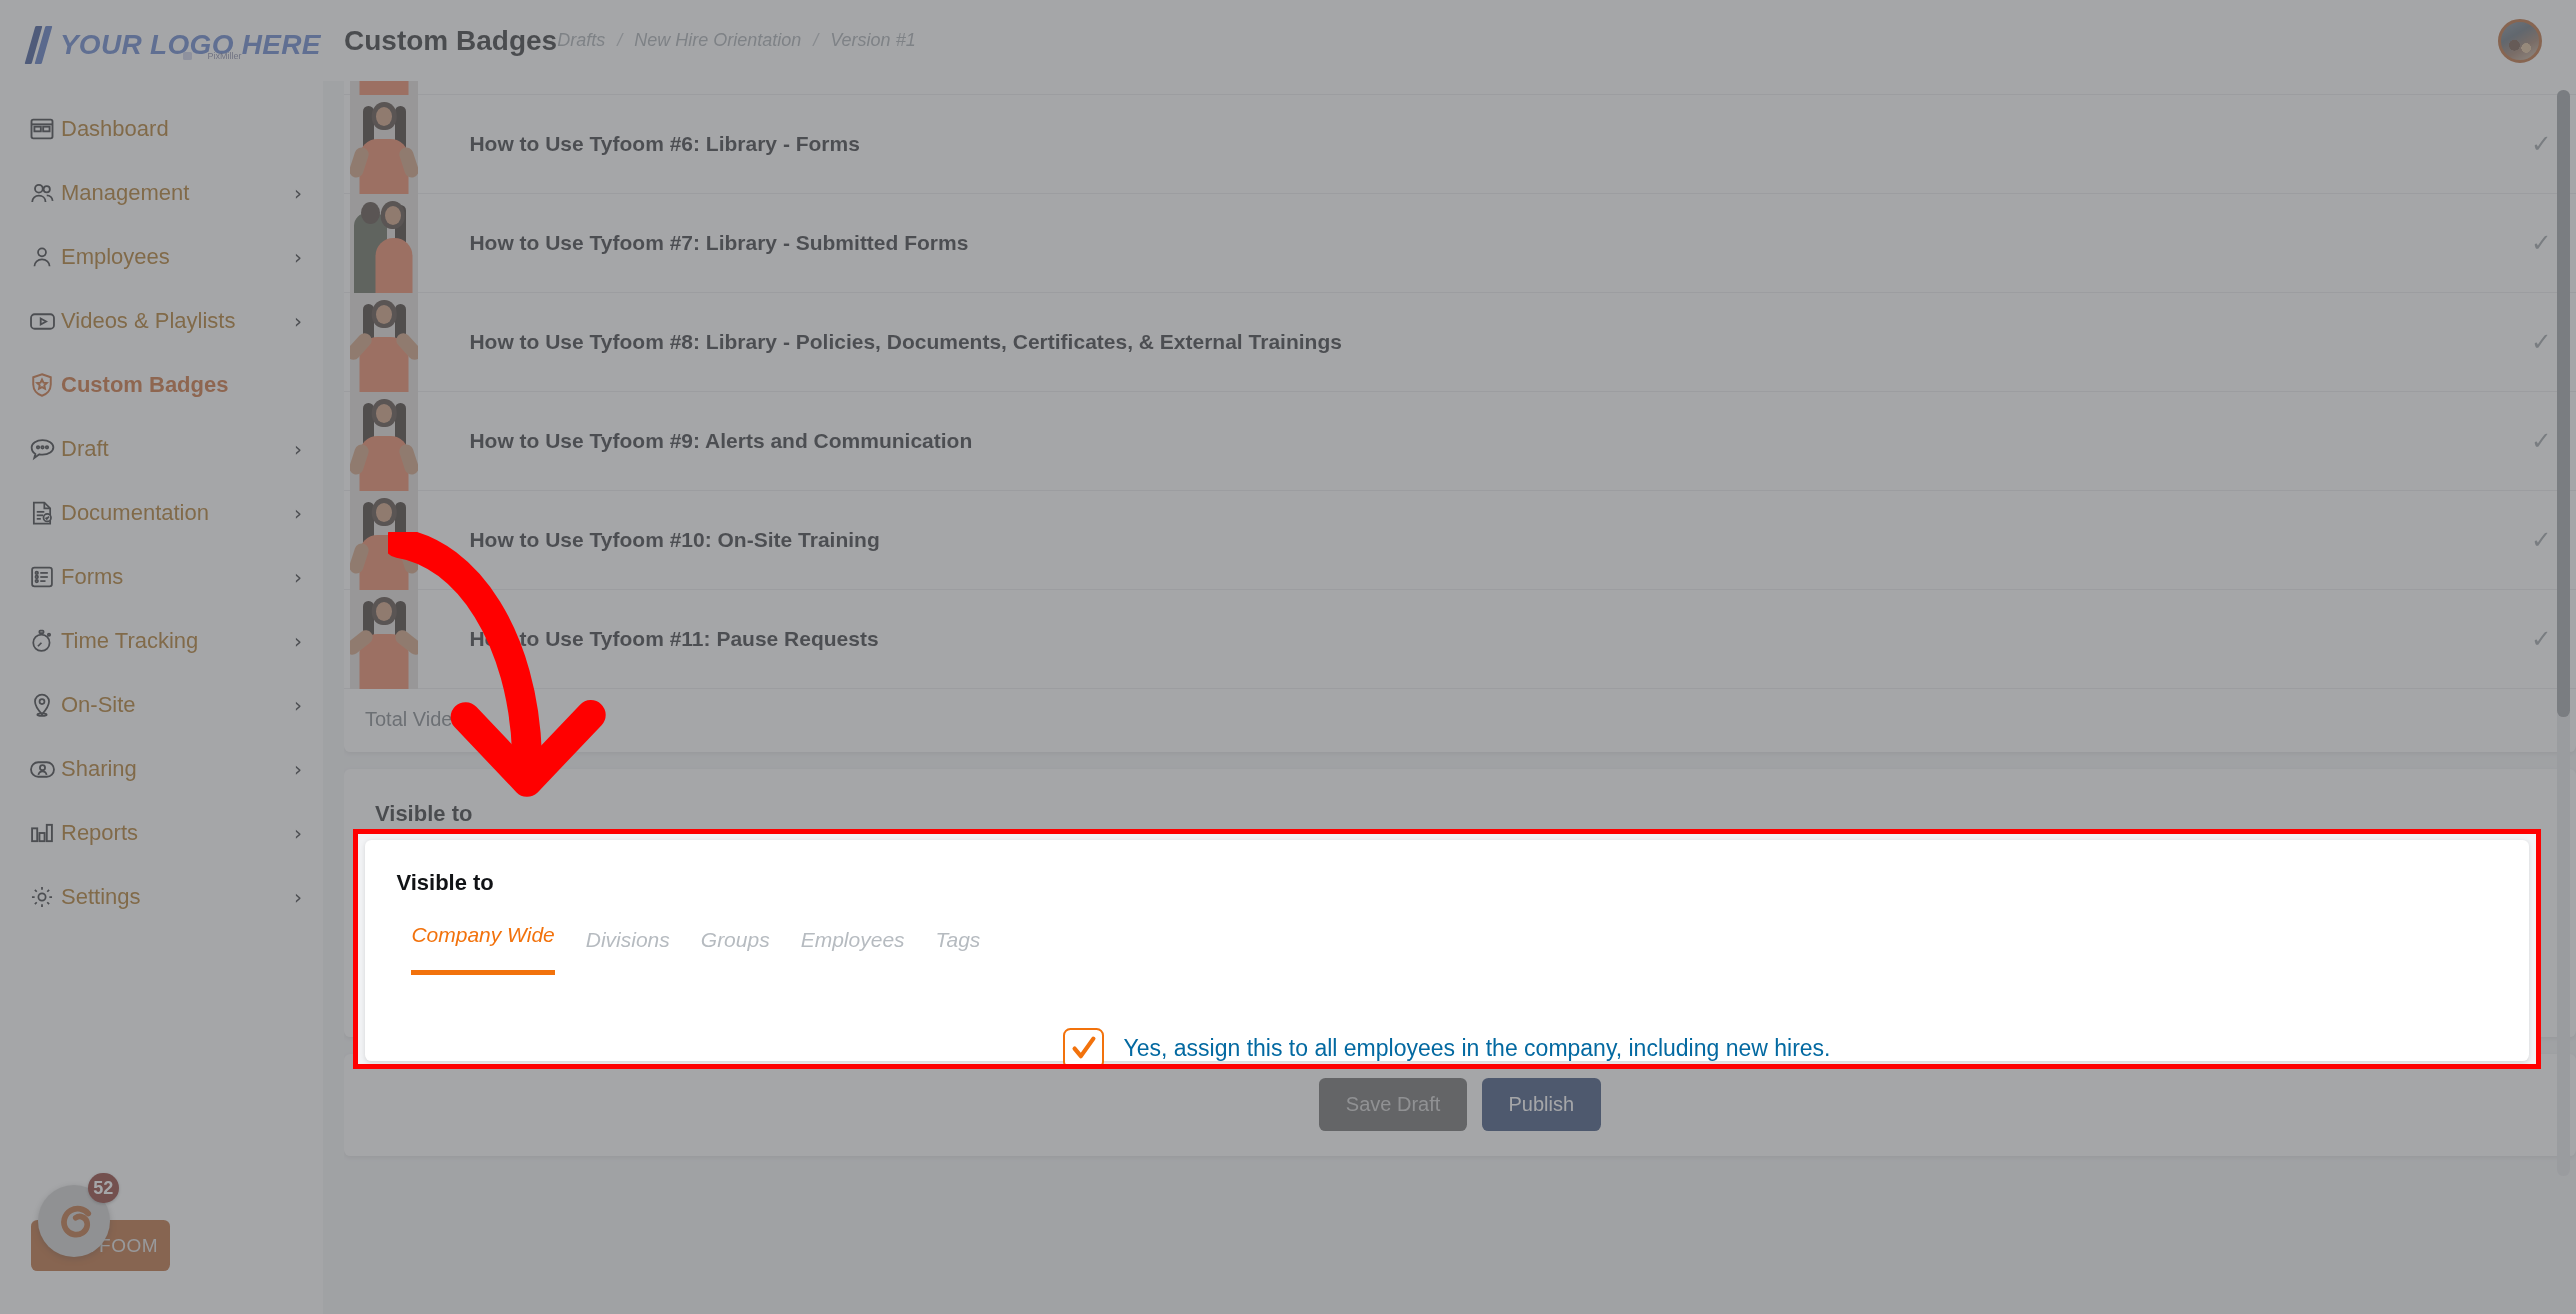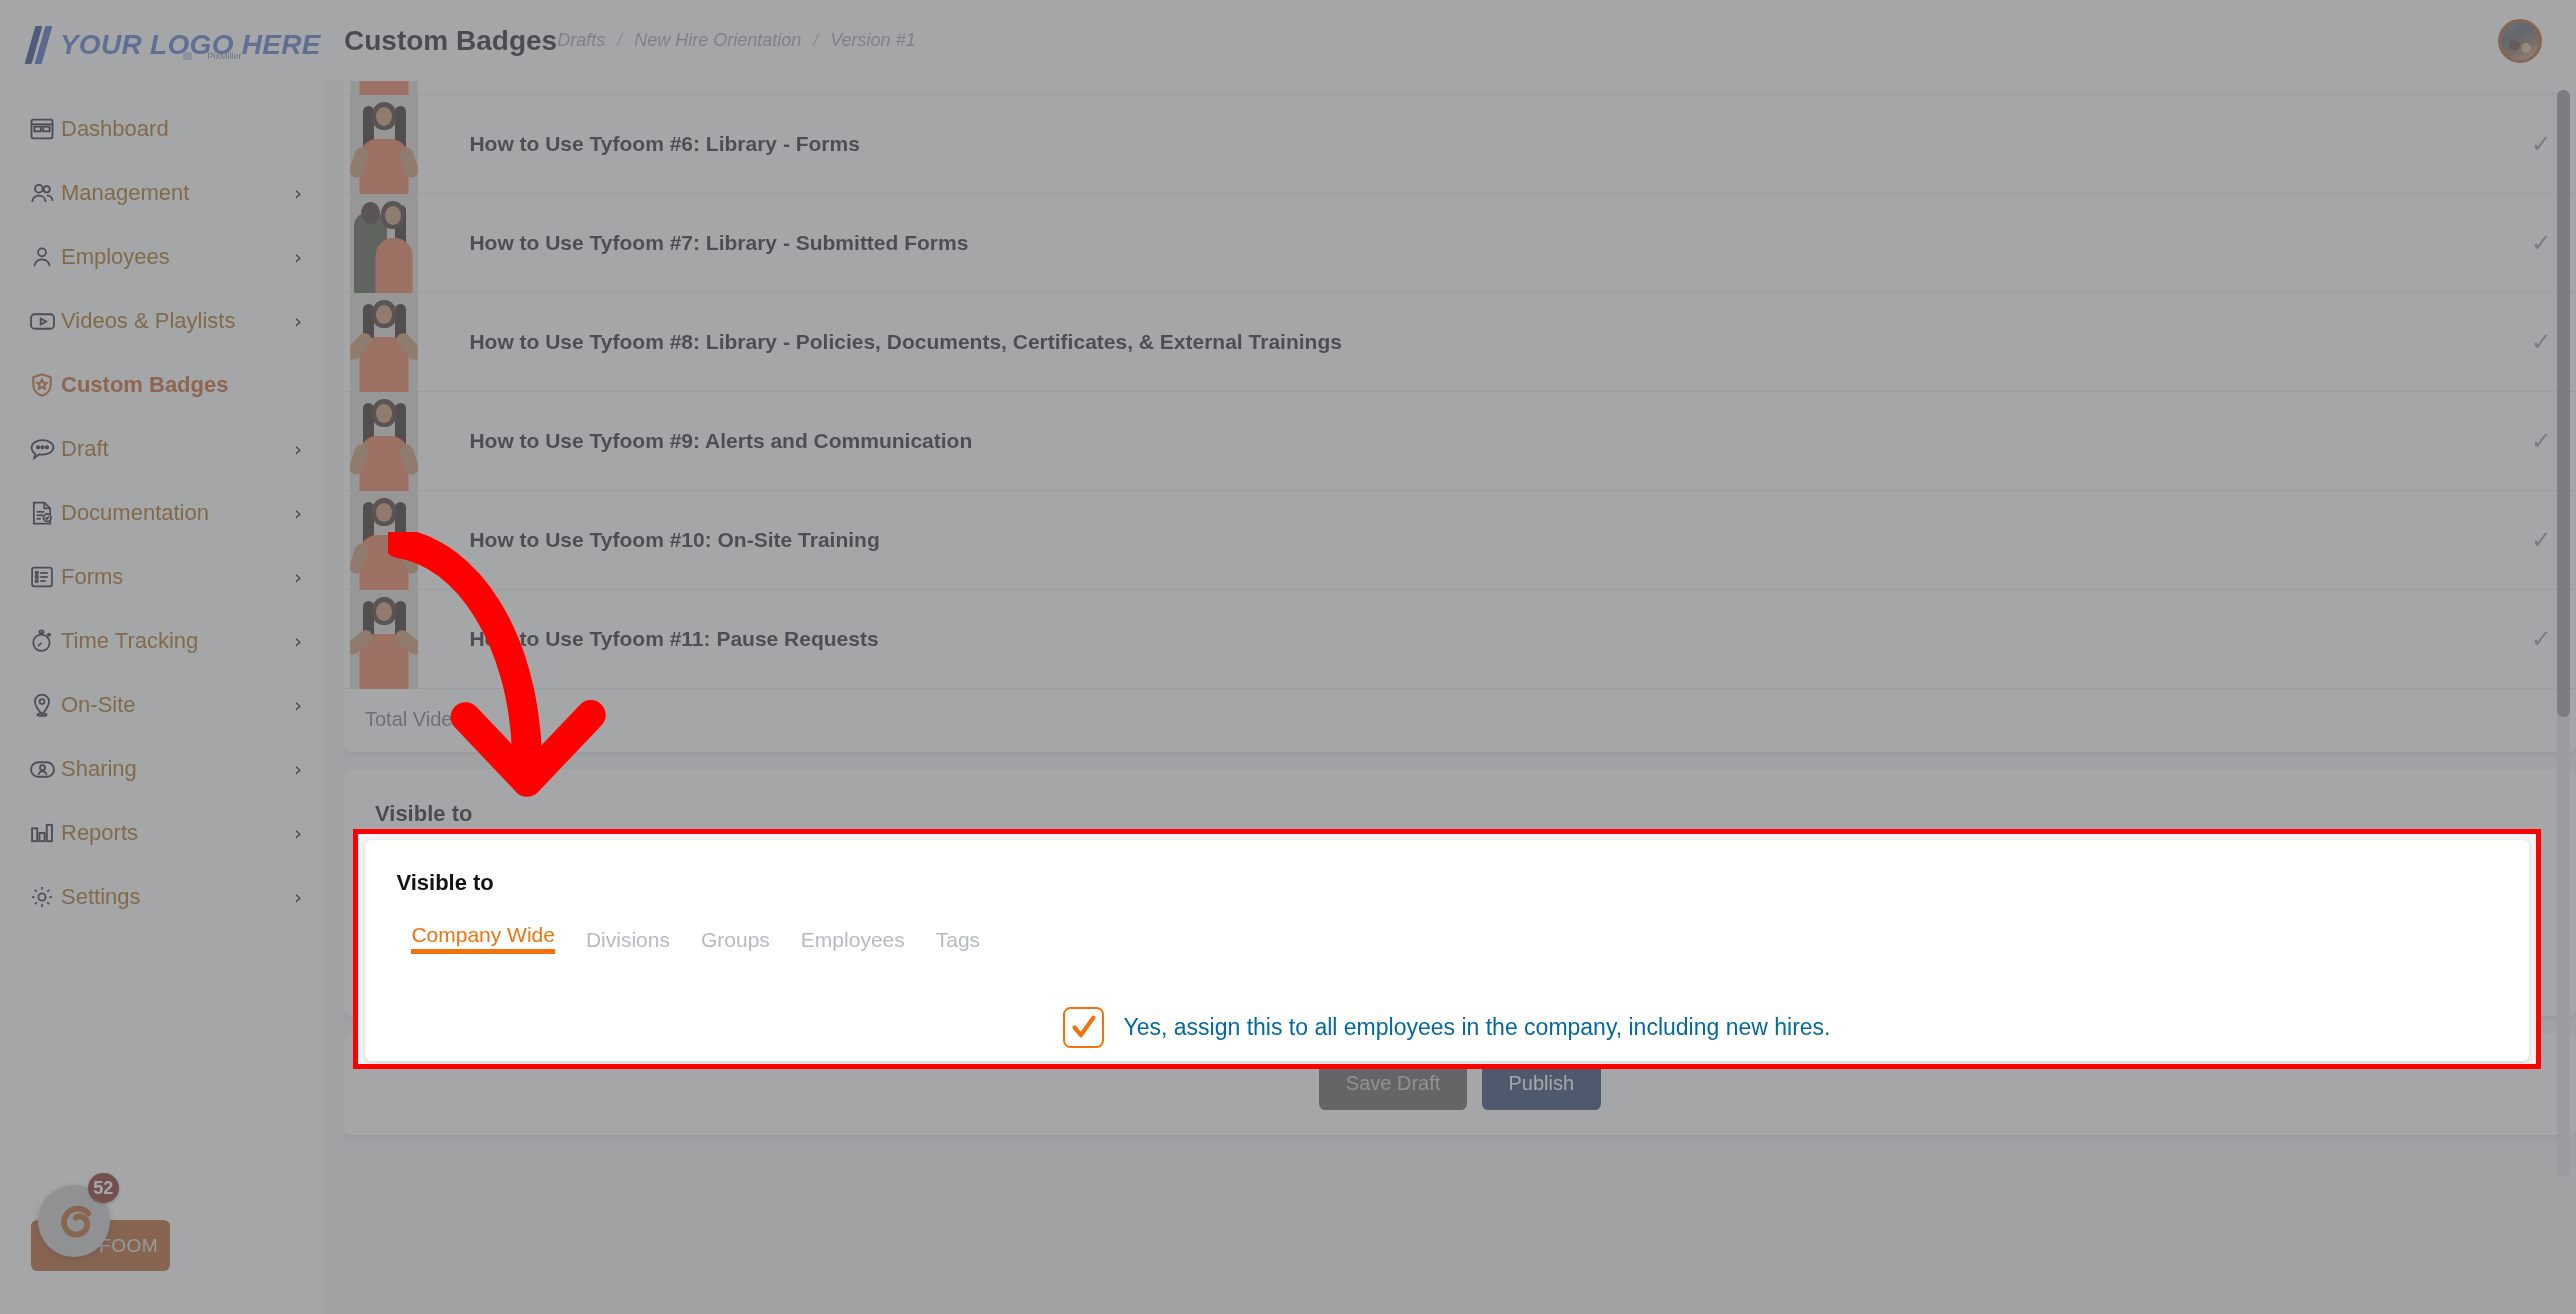--- a/index.html
+++ b/index.html
@@ -185,21 +185,21 @@
   }
 
   
   #visible-card { padding:32px 31px 37px 31px; }
   .section-title { font-size:22px; font-weight:bold; color:#111316; }
   .tabs {
     display:flex; align-items:flex-end; gap:31px;
     margin-top:26.6px; padding-left:15px;
   }
   .tab {
-    font-size:21px; color:#b6bbc0; padding-bottom:2px; cursor:pointer; white-space:nowrap;
+    font-size:21px; color:#b6bbc0; padding-bottom:23px; cursor:pointer; white-space:nowrap;font-style:italic;
   }
   .tab.active { color:#f2720c; border-bottom:5.3px solid #f2720c; }
   .visible-body {
     display:flex; align-items:center; justify-content:center;
     margin-top:53px; gap:19px;
   }
   .check-box {
     width:41px; height:41px; border:2.7px solid #f2720c; border-radius:7.4px;
     display:flex; align-items:center; justify-content:center;
     background:#fff; cursor:pointer; flex:0 0 41px;

